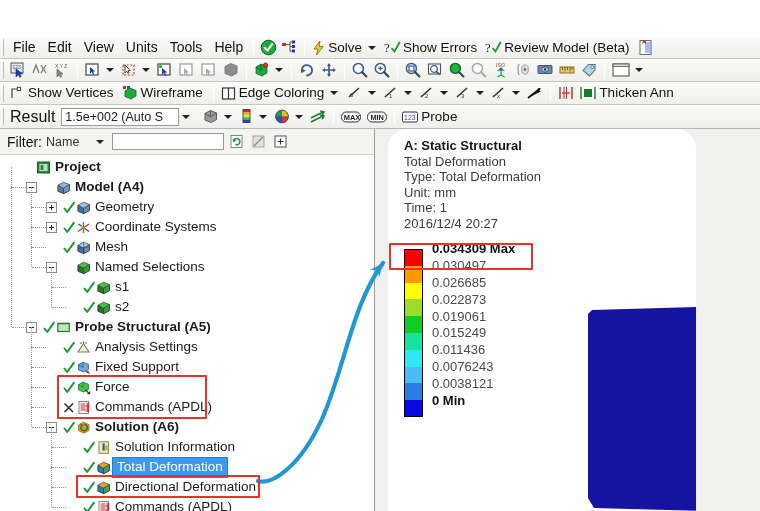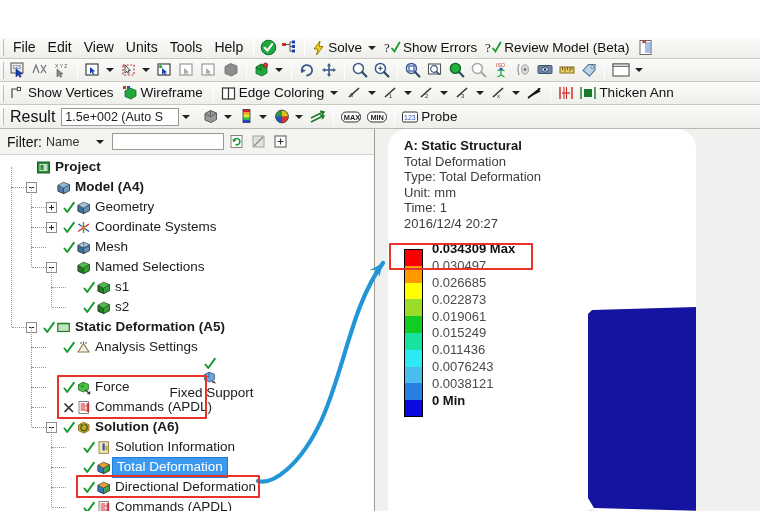--- a/index.html
+++ b/index.html
@@ -720,34 +720,34 @@
         <div class="node" style="padding-left: 26px;">
           <span class="expander"></span>
           <span class="spacer" style="width: 4px;"></span>
           <svg width="12" height="13" viewBox="0 0 12 13" class="ico chk">
             <path d="M1.5 7.5 L4.2 11 L10.8 1.8" stroke="#1a9a33" stroke-width="2" fill="none" stroke-linecap="round" stroke-linejoin="round"></path>
           </svg>
           <svg width="15" height="15" viewBox="0 0 15 15" class="ico">
             <rect x="1.8" y="3.5" width="11.5" height="8" fill="#bfe4bf" stroke="#2a7a2a" stroke-width="1.2"></rect>
          <path d="M1.8 3.5 H13.3" stroke="#2a7a2a" stroke-width="1.4"></path>
           </svg>
-          <span class="lbl bold">Static Deformation (A5)</span>
+          <span class="lbl bold">Probe Structural (A5)</span>
         </div>
         <div class="node" style="padding-left: 46px;">
           <span class="spacer" style="width: 17px;"></span>
           <svg width="12" height="13" viewBox="0 0 12 13" class="ico chk">
             <path d="M1.5 7.5 L4.2 11 L10.8 1.8" stroke="#1a9a33" stroke-width="2" fill="none" stroke-linecap="round" stroke-linejoin="round"></path>
           </svg>
           <svg width="15" height="15" viewBox="0 0 15 15" class="ico">
             <path d="M2 12 L7.5 3.5 L13 12 Z" fill="#f0f0e8" stroke="#8a7a3a" stroke-width="1.1"></path>
          <path d="M5 2 V4 M7.5 1.4 V3.4 M10 2 V4" stroke="#555" stroke-width="1"></path>
           </svg>
           <span class="lbl">Analysis Settings</span>
         </div>
-        <div class="node" style="padding-left: 46px; flex-direction: column;">
+        <div class="node" style="padding-left: 46px;">
           <span class="spacer" style="width: 17px;"></span>
           <svg width="12" height="13" viewBox="0 0 12 13" class="ico chk">
             <path d="M1.5 7.5 L4.2 11 L10.8 1.8" stroke="#1a9a33" stroke-width="2" fill="none" stroke-linecap="round" stroke-linejoin="round"></path>
           </svg>
           <svg width="15" height="15" viewBox="0 0 15 15" class="ico">
             <path d="M2.5 4.6 L7 2.2 L12.4 4.2 L12.4 9.6 L7.6 12 L2.5 10 Z" fill="#6fa8d8" stroke="#2a5a8a" stroke-width=".8"></path>
          <path d="M7 2.2 L7 7.4 L2.5 4.6" fill="none" stroke="#2a5a8a" stroke-width=".8"></path>
          <path d="M9.6 10.6 L13.6 13.4 M10.4 12.6 L12.8 11.4" stroke="#444" stroke-width="1.1"></path>
           </svg>
           <span class="lbl">Fixed Support</span>

